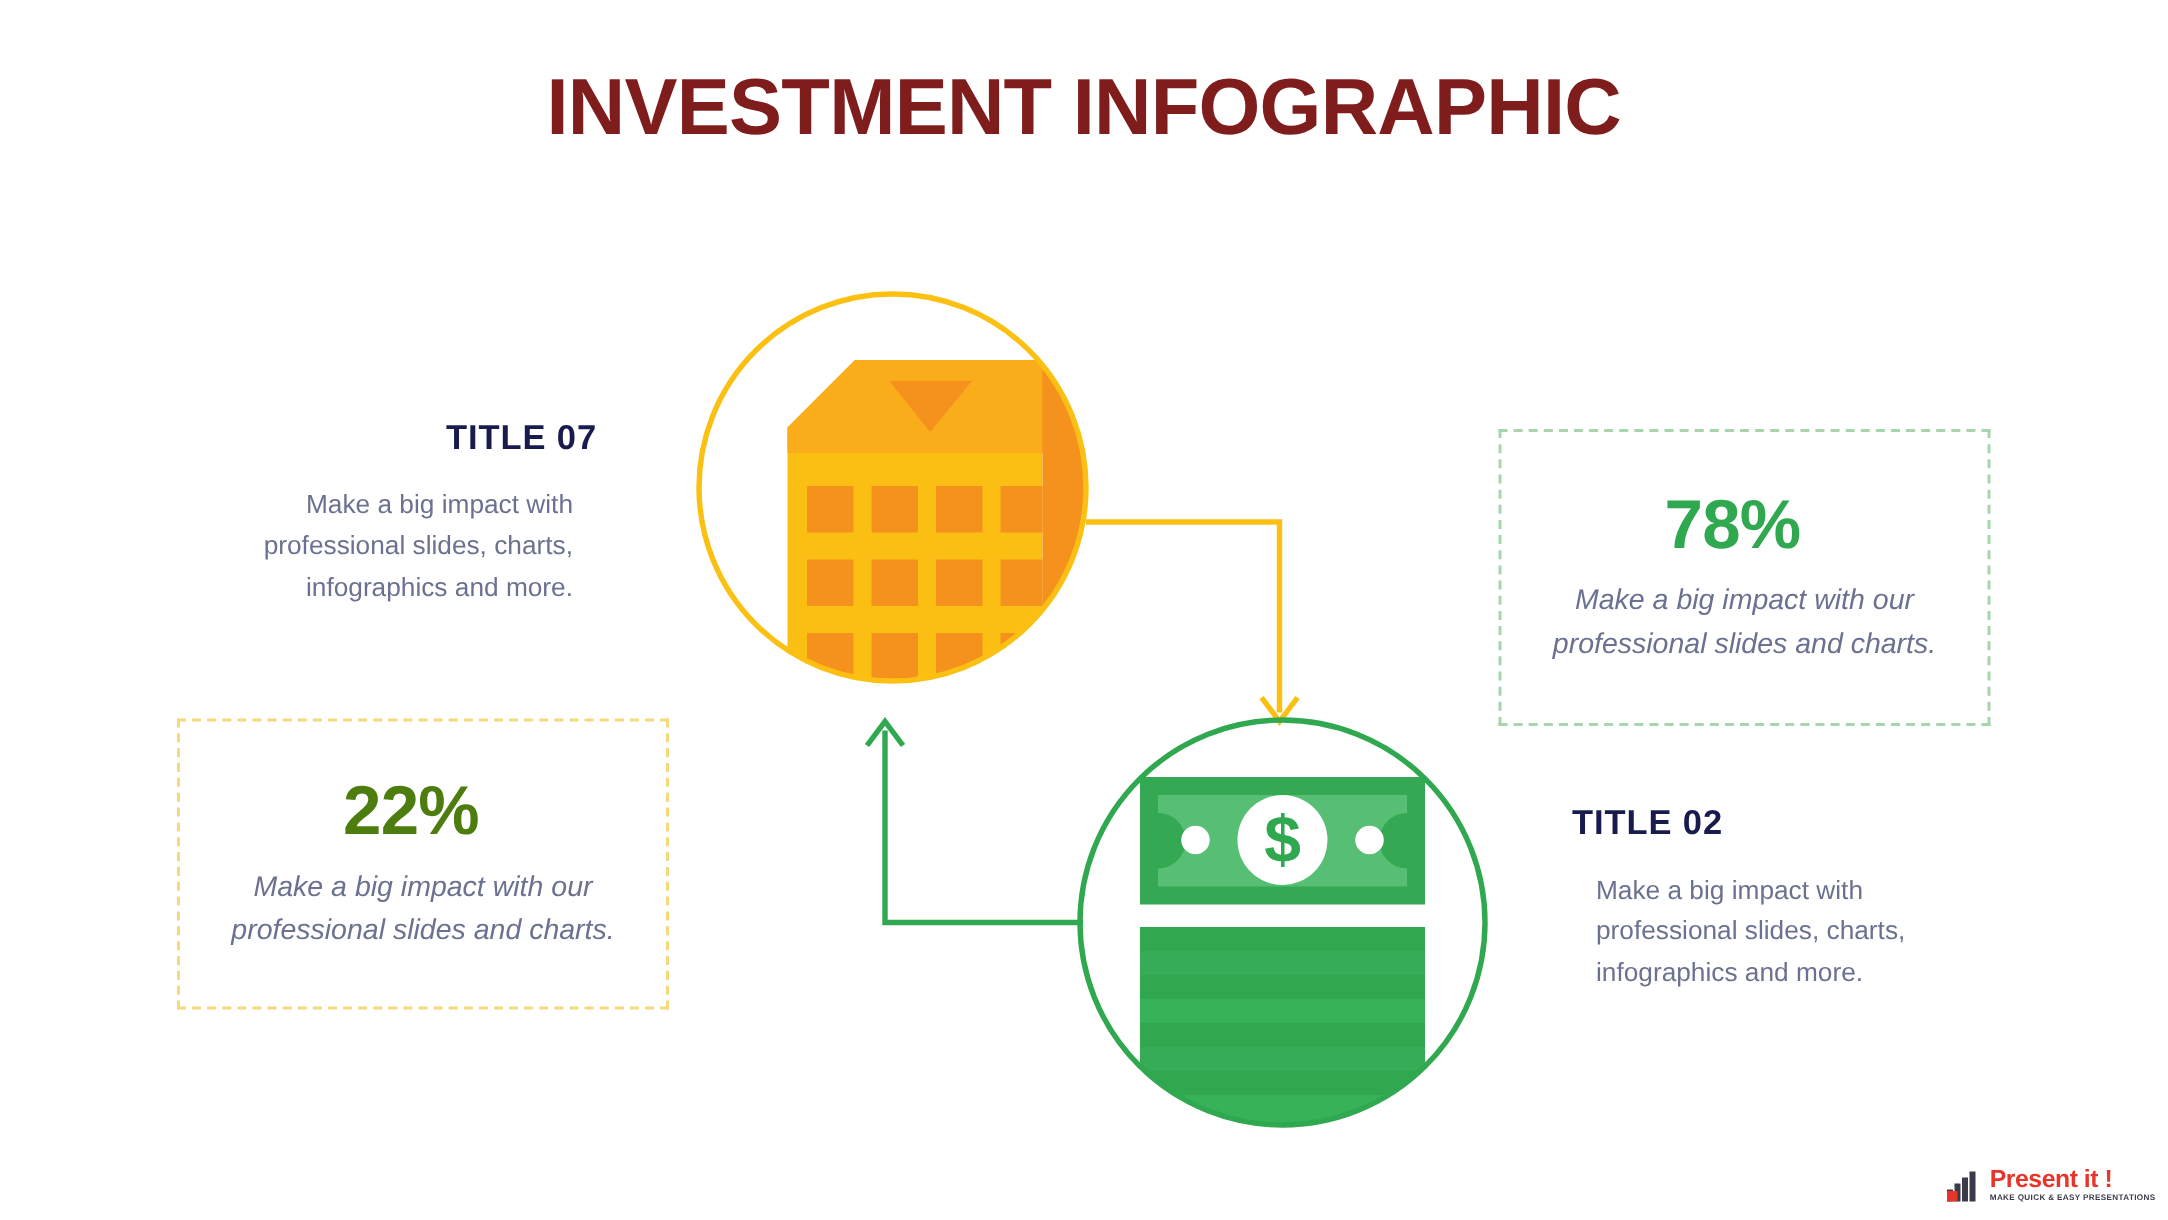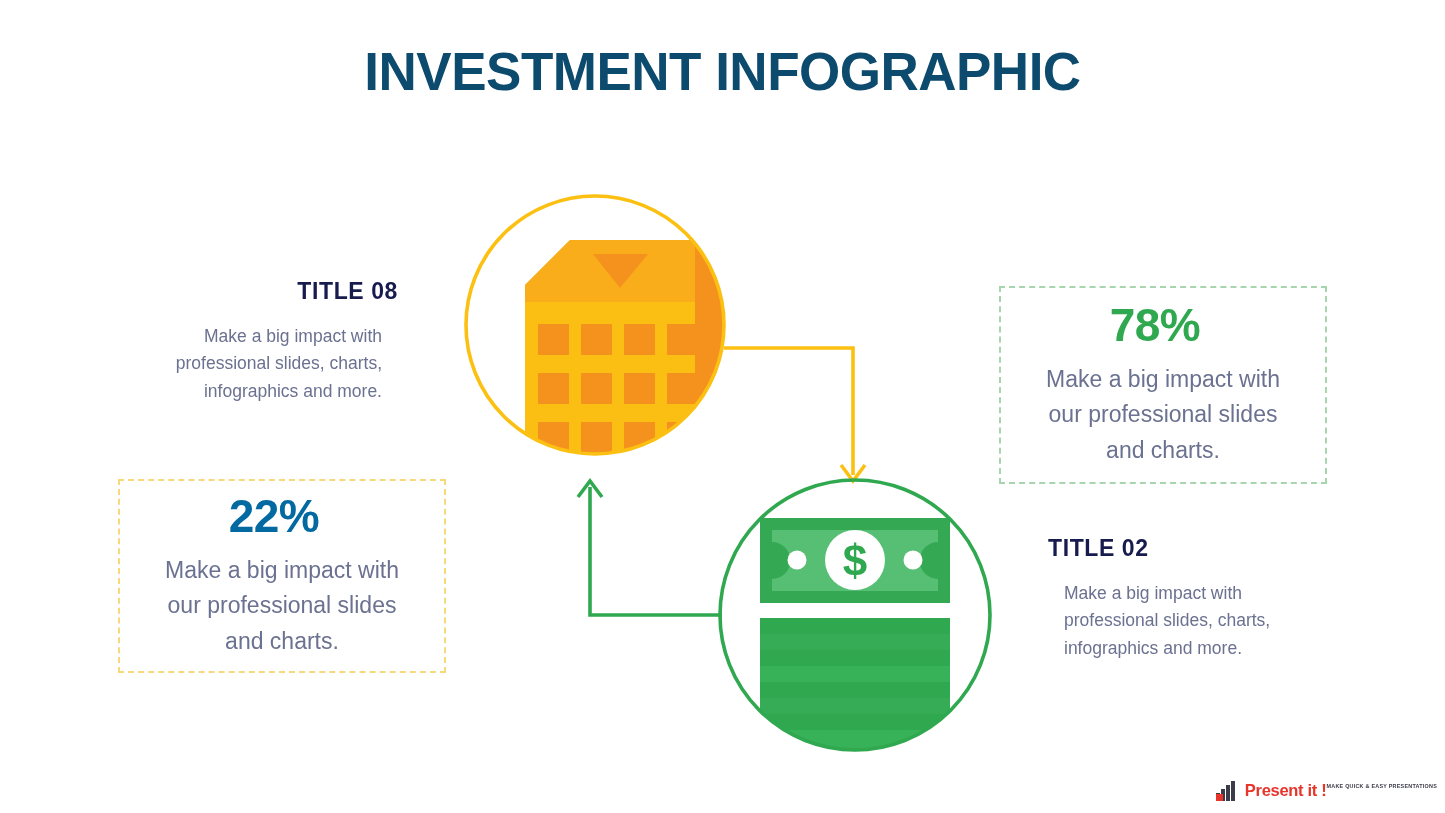--- a/index.html
+++ b/index.html
@@ -27,21 +27,21 @@
     position: absolute;
     top: 44px;
     left: 0;
     width: 1445px;
     text-align: center;
   }
   .main-title {
     font-size: 53px;
     font-weight: 800;
     letter-spacing: -0.5px;
-    color: #0c4a6e;
+    color: #7f1d1d;
     line-height: 1.06;
     margin: 0;
     white-space: nowrap;
   }
   .sub-title {
     margin: 10px 0 0 0;
     font-size: 21px;
     font-weight: 400;
     color: #6b7190;
     letter-spacing: 0.1px;
@@ -89,35 +89,36 @@
     text-align: center;
   }
   .stat-pct {
     font-size: 46px;
     font-weight: 800;
     letter-spacing: -0.5px;
     margin: 0 16px 14px 0;
     line-height: 1;
   }
   .stat-desc {
-    font-size: 23px;
+    font-size: 19px;
     line-height: 1.55;
     color: #6b7190;
     margin: 0;
     max-width: 270px;
+    font-style: italic;
   }
 
   #stat-box-22 {
     left: 118px;
     top: 479px;
     width: 328px;
     height: 194px;
     border: 2px dashed #f6d97a;
   }
-  #stat-box-22 .stat-pct { color: #0369a1; }
+  #stat-box-22 .stat-pct { color: #4d7c0f; }
 
   #stat-box-78 {
     left: 999px;
     top: 286px;
     width: 328px;
     height: 198px;
     border: 2px dashed #a6d5ae;
   }
   #stat-box-78 .stat-pct { color: #2fa84f; }
 
@@ -136,21 +137,21 @@
     position: absolute;
     right: 8px;
     bottom: 10px;
     display: flex;
     align-items: center;
     gap: 5px;
   }
   .logo-mark { display: block; }
   .logo-text-wrap {
     display: flex;
-    flex-direction: row;
+    flex-direction: column;
     align-items: flex-start;
     line-height: 1;
   }
   .logo-word {
     font-size: 16.5px;
     font-weight: 800;
     color: #e8352b;
     letter-spacing: -0.3px;
   }
   .logo-tag {
@@ -165,21 +166,21 @@
 </head>
 <body>
 
 <div class="slide">
 
   <div class="header">
     <h1 class="main-title">INVESTMENT INFOGRAPHIC</h1>
   </div>
 
   <div class="txt-block" id="block-title-01">
-    <p class="txt-title">TITLE 08</p>
+    <p class="txt-title">TITLE 07</p>
     <p class="txt-body">Make a big impact with professional slides, charts, infographics and more.</p>
   </div>
 
   <div class="txt-block" id="block-title-02">
     <p class="txt-title">TITLE 02</p>
     <p class="txt-body">Make a big impact with professional slides, charts, infographics and more.</p>
   </div>
 
   <div class="stat-box" id="stat-box-22">
     <p class="stat-pct">22%</p>

